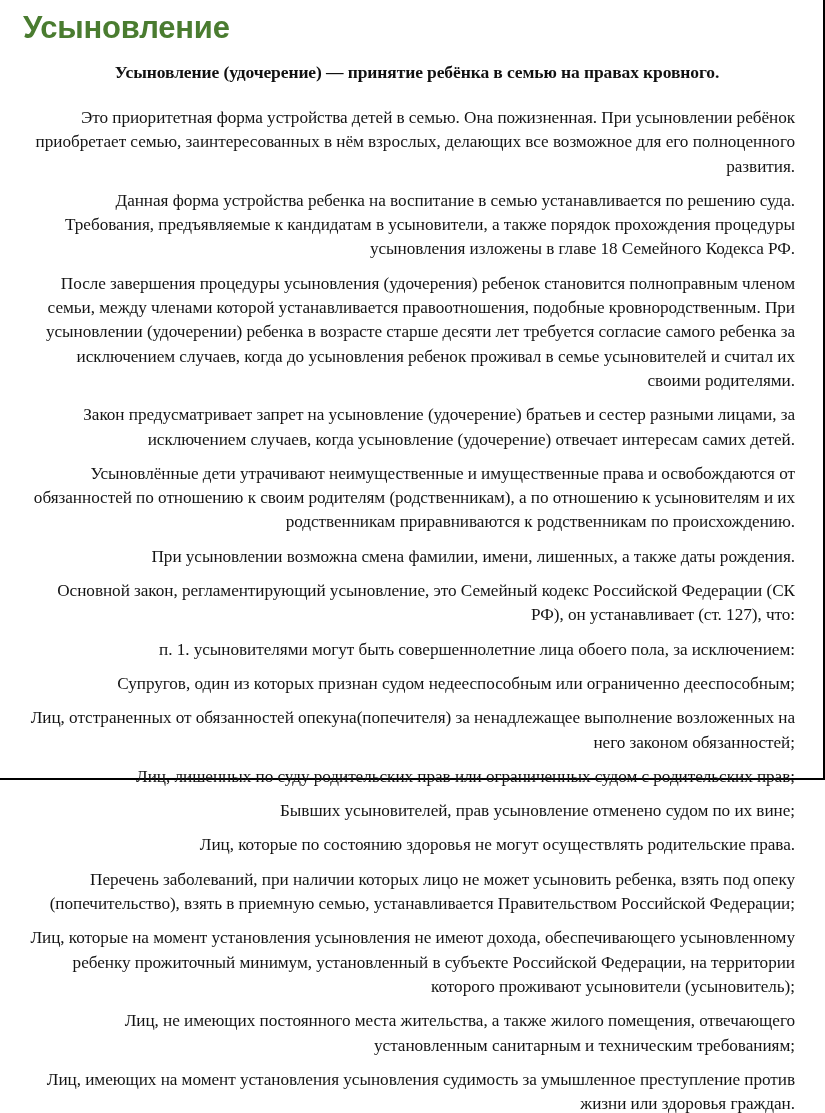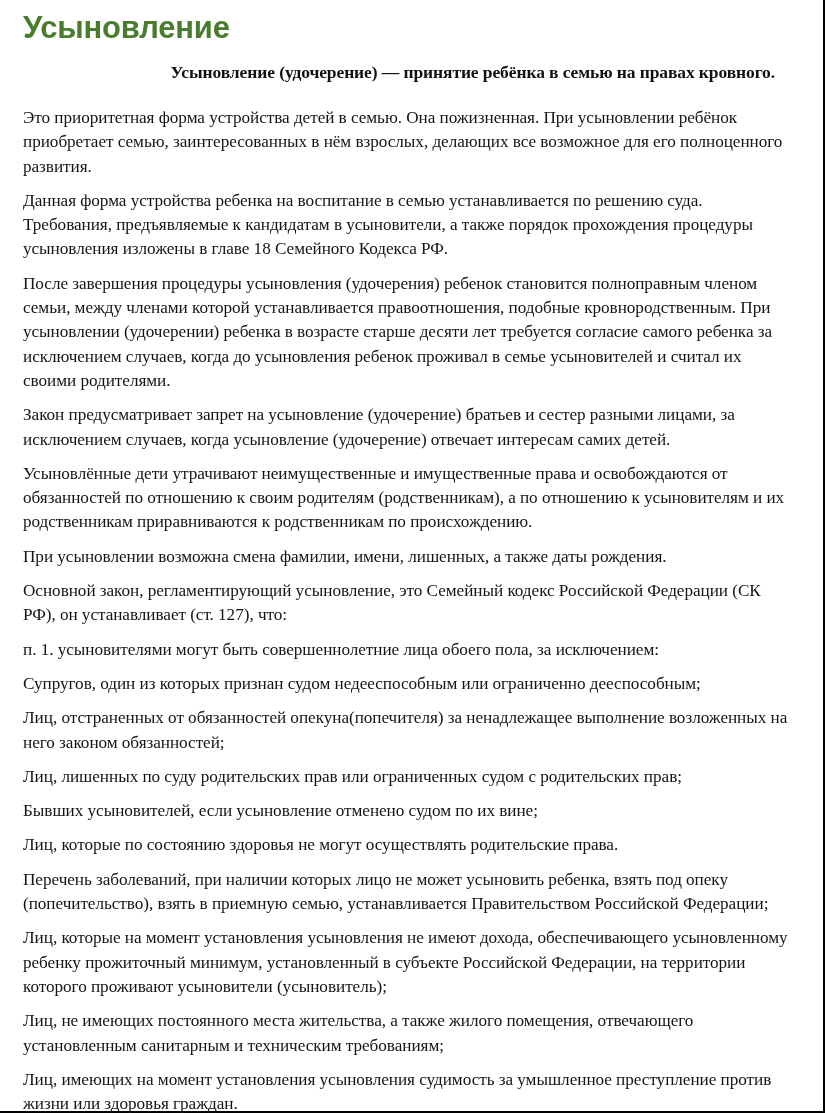--- a/index.html
+++ b/index.html
@@ -11,21 +11,21 @@
     width: 825px;
     height: 1113px;
     font-family: "Liberation Serif", "DejaVu Serif", serif;
     color: #1a1a1a;
     overflow: hidden;
   }
   #page {
     position: relative;
     box-sizing: border-box;
     width: 825px;
-    height: 1113px;
+    height: 780px;
     background: #ffffff;
     border-right: 2px solid #000000;
     border-bottom: 2px solid #000000;
     padding: 0;
   }
   #inner {
     box-sizing: border-box;
     width: 813px;
     padding: 8px 10px 0 23px;
   }
@@ -37,37 +37,37 @@
     letter-spacing: -0.2px;
     color: #4a7c30;
     margin: 2px 0 6px 0;
     text-align: left;
   }
   .doc-subtitle {
     font-family: "Liberation Serif", "DejaVu Serif", serif;
     font-weight: bold;
     font-size: 17.5px;
     line-height: 24px;
-    text-align: right;
+    text-align: center;
     color: #111111;
     margin: 0 0 0 0;
     padding: 8px 28px 0 36px;
     letter-spacing: -0.1px;
   }
   .body-block {
     margin-top: 22px;
   }
   p.para {
     font-family: "Liberation Serif", "DejaVu Serif", serif;
     font-size: 17.2px;
     line-height: 24.3px;
     color: #141414;
     margin: 0 0 10px 0;
     padding: 0 8px 0 0;
-    text-align: left;
+    text-align: right;
     letter-spacing: -0.05px;
     white-space: pre-line;
   }
 </style>
 </head>
 <body>
 
 <div id="page">
   <div id="inner">
 
@@ -80,21 +80,21 @@
       <p class="para">Данная форма устройства ребенка на воспитание в семью устанавливается по решению суда. Требования, предъявляемые к кандидатам в усыновители, а также порядок прохождения процедуры усыновления изложены в главе 18 Семейного Кодекса РФ.</p>
       <p class="para">После завершения процедуры усыновления (удочерения) ребенок становится полноправным членом семьи, между членами которой устанавливается правоотношения, подобные кровнородственным. При усыновлении (удочерении) ребенка в возрасте старше десяти лет требуется согласие самого ребенка за исключением случаев, когда до усыновления ребенок проживал в семье усыновителей и считал их своими родителями.</p>
       <p class="para"> Закон предусматривает запрет на усыновление (удочерение) братьев и сестер разными лицами, за исключением случаев, когда усыновление (удочерение) отвечает интересам самих детей.</p>
       <p class="para">Усыновлённые дети утрачивают неимущественные и имущественные права и освобождаются от обязанностей по отношению к своим родителям (родственникам), а по отношению к усыновителям и их родственникам приравниваются к родственникам по происхождению.</p>
       <p class="para">При усыновлении возможна смена фамилии, имени, лишенных, а также даты рождения.</p>
       <p class="para">Основной закон, регламентирующий усыновление, это Семейный кодекс Российской Федерации (СК РФ), он устанавливает (ст. 127), что:</p>
       <p class="para">п. 1. усыновителями могут быть совершеннолетние лица обоего пола, за исключением:</p>
       <p class="para"> Супругов, один из которых признан судом недееспособным или ограниченно дееспособным;</p>
       <p class="para">Лиц, отстраненных от обязанностей опекуна(попечителя) за ненадлежащее выполнение возложенных на него законом обязанностей;</p>
       <p class="para">Лиц, лишенных по суду родительских прав или ограниченных судом с родительских прав;</p>
-      <p class="para">Бывших усыновителей, если усыновление отменено судом по их вине;</p>
+      <p class="para">Бывших усыновителей, прав усыновление отменено судом по их вине;</p>
       <p class="para">Лиц, которые по состоянию здоровья не могут осуществлять родительские права.</p>
       <p class="para">Перечень заболеваний, при наличии которых лицо не может усыновить ребенка, взять под опеку (попечительство), взять в приемную семью, устанавливается Правительством Российской Федерации;</p>
       <p class="para">Лиц, которые на момент установления усыновления не имеют дохода, обеспечивающего усыновленному ребенку прожиточный минимум, установленный в субъекте Российской Федерации, на территории которого проживают усыновители (усыновитель);</p>
       <p class="para">Лиц, не имеющих постоянного места жительства, а также жилого помещения, отвечающего установленным санитарным и техническим требованиям;</p>
       <p class="para">Лиц, имеющих на момент установления усыновления судимость за умышленное преступление против жизни или здоровья граждан.</p>
 
     </div>
 
   </div>
 </div>

